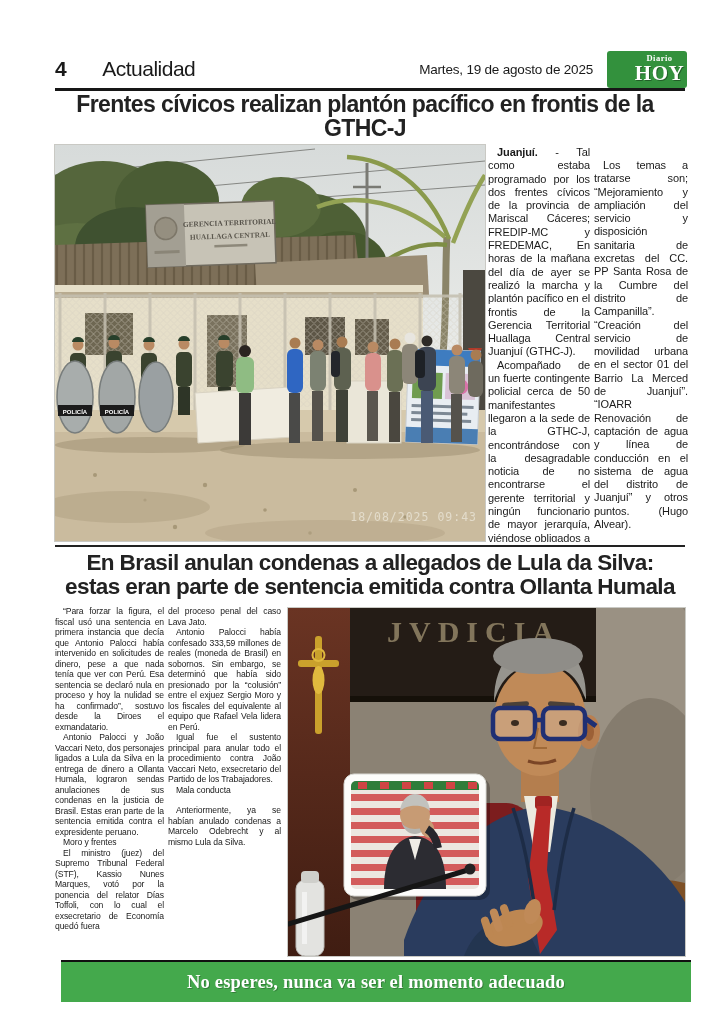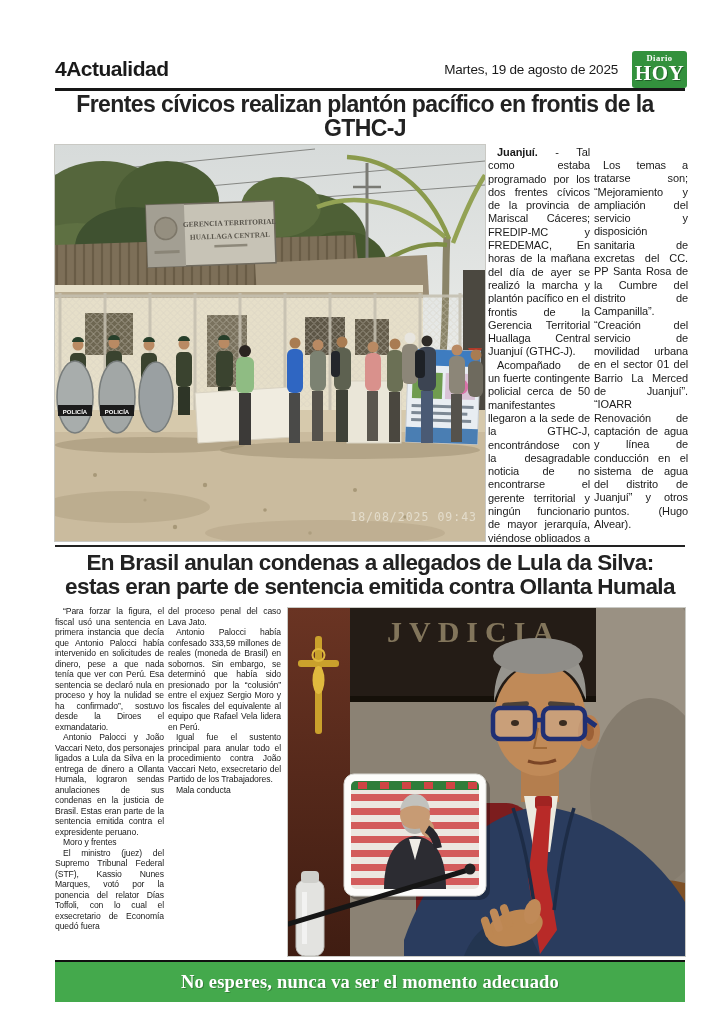--- a/index.html
+++ b/index.html
@@ -3,26 +3,26 @@
 <meta charset="utf-8">
 <style>
   html,body{margin:0;padding:0;background:#ffffff;}
   body{width:723px;height:1024px;position:relative;overflow:hidden;
        font-family:"Liberation Sans",sans-serif;color:#1a1a1a;}
   .abs{position:absolute;}
 
   
   .header{left:55px;top:50px;width:632px;height:38px;display:flex;align-items:center;}
   .page-num{font-size:21px;font-weight:bold;letter-spacing:-0.5px;}
-  .section{font-size:21px;font-weight:bold;letter-spacing:-0.5px;}
+  .section{font-size:21px;font-weight:normal;margin-left:36px;letter-spacing:-0.5px;}
   .spacer{flex:1;}
   .date{font-size:13.5px;margin-right:14px;letter-spacing:-0.2px;}
   .logo{width:55px;height:37px;background:var(--logo-green,#33913d);border-radius:3px;
         display:flex;flex-direction:column;align-items:center;justify-content:center;
-        color:#fff;font-family:"Liberation Serif",serif;line-height:1;}
+        color:#fff;font-family:"Liberation Serif",serif;line-height:1;padding-left:25px;}
   .logo .top{font-size:8.5px;font-weight:bold;letter-spacing:.5px;}
   .logo .main{font-size:21px;font-weight:bold;letter-spacing:.5px;text-shadow:1px 1px 0 rgba(0,0,0,.35);}
   .rule{left:55px;width:630px;height:2.5px;background:#171717;}
   .rule2{left:55px;width:630px;height:2px;background:#222;}
 
   
   .headline{font-weight:bold;text-align:center;letter-spacing:-0.6px;line-height:1.05;color:#222;}
   .h1{left:75px;top:92px;width:580px;font-size:23px;}
   .h2{left:58px;top:551px;width:624px;font-size:22.5px;}
 
@@ -41,21 +41,21 @@
   .a2col p{margin:0;text-indent:8px;}
   .a2col p.cont{text-indent:0;}
   .a2col p.gap{margin-top:10px;}
 
   
   .photo1{left:55px;top:145px;width:430px;height:396px;}
   .photo2{left:288px;top:608px;width:357px;height:348px;}
   .photo1 svg,.photo2 svg{display:block;outline:1px solid #c9c9c4;}
 
   
-  .banner{left:55px;top:960px;width:630px;height:40px;background:var(--banner-green,#44a94c);
+  .banner{left:61px;top:960px;width:630px;height:40px;background:var(--banner-green,#44a94c);
           border-top:2.5px solid #101010;display:flex;align-items:center;justify-content:center;}
   .banner span{font-family:"Liberation Serif",serif;font-weight:bold;font-size:18.5px;color:#ffffff;
                text-shadow:1px 1px 0 rgba(0,0,0,.25);letter-spacing:.2px;}
 </style>
 </head>
 <body>
 
 <div class="abs header">
   <span class="page-num">4</span>
   <span class="section">Actualidad</span>
@@ -282,20 +282,21 @@
   <p>“Para forzar la figura, el fiscal usó una sentencia en primera instancia que decía que Antonio Palocci había intervenido en solicitudes de dinero, pese a que nada tenía que ver con Perú. Esa sentencia se declaró nula en proceso y hoy la nulidad se ha confirmado”, sostuvo desde la Diroes el exmandatario.</p>
   <p>Antonio Palocci y João Vaccari Neto, dos personajes ligados a Lula da Silva en la entrega de dinero a Ollanta Humala, lograron sendas anulaciones de sus condenas en la justicia de Brasil. Estas eran parte de la sentencia emitida contra el expresidente peruano.</p>
   <p>Moro y frentes</p>
   <p>El ministro (juez) del Supremo Tribunal Federal (STF), Kassio Nunes Marques, votó por la ponencia del relator Días Toffoli, con lo cual el exsecretario de Economía quedó fuera</p>
 </div>
 <div class="abs a2col a2c2">
   <p class="cont">del proceso penal del caso Lava Jato.</p>
   <p>Antonio Palocci había confesado 333,59 millones de reales (moneda de Brasil) en sobornos. Sin embargo, se determinó que había sido presionado por la “colusión” entre el exjuez Sergio Moro y los fiscales del equivalente al equipo que Rafael Vela lidera en Perú.</p>
   <p>Igual fue el sustento principal para anular todo el procedimiento contra João Vaccari Neto, exsecretario del Partido de los Trabajadores.</p>
   <p>Mala conducta</p>
+  <p class="gap">Anteriormente, ya se habían anulado condenas a Marcelo Odebrecht y al mismo Lula da Silva.</p>
 </div>
 
 <figure class="abs photo2" style="margin:0;">
 <svg width="397" height="348" viewBox="0 0 397 348" xmlns="http://www.w3.org/2000/svg">
   <defs>
     <linearGradient id="wood" x1="0" y1="0" x2="0" y2="1">
       <stop offset="0" stop-color="#6a3423"></stop>
           <stop offset="1" stop-color="#401d12"></stop>
     </linearGradient>
     <clipPath id="insetClip">

